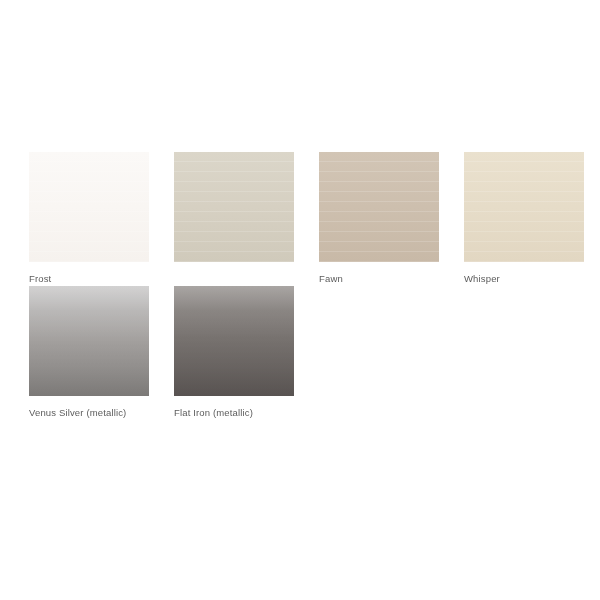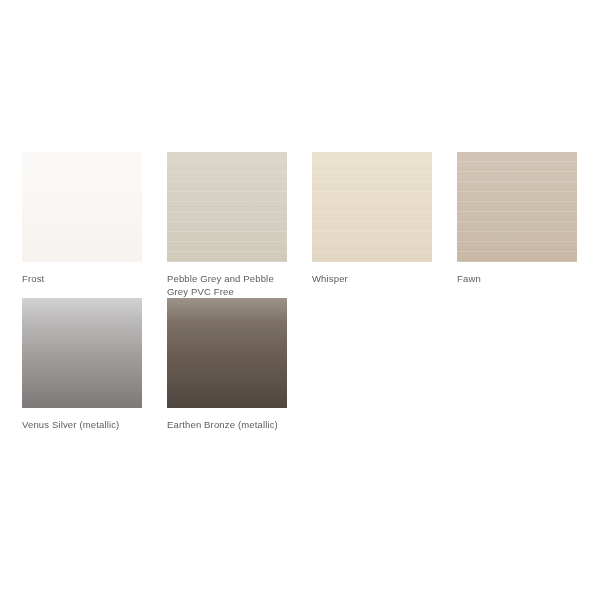--- a/index.html
+++ b/index.html
@@ -13,21 +13,21 @@
     background: #ffffff;
     font-family: "Liberation Sans", sans-serif;
     overflow: hidden;
   }
 
   #swatch-board {
     position: relative;
     width: 478px;
     height: 600px;
     box-sizing: border-box;
-    padding: 152px 0 0 0;
+    padding: 152px 0 0 7px;
   }
 
   .swatch-grid {
     display: grid;
     grid-template-columns: repeat(4, 120px);
     column-gap: 25px;
     row-gap: 0;
     margin-left: 22px;
   }
 
@@ -97,39 +97,38 @@
 <div id="swatch-board">
   <div class="swatch-grid">
 
     <div class="swatch-cell row-1">
       <span class="swatch-chip matte" title="Frost" style="background: linear-gradient(rgb(251, 249, 247) 0%, rgb(249, 246, 243) 50%, rgb(246, 242, 238) 100%);"></span>
       <span class="swatch-label" style="color: rgb(92, 92, 92);">Frost</span>
     </div>
 
     <div class="swatch-cell row-1">
       <span class="swatch-chip matte" title="Pebble Grey and Pebble Grey PVC Free" style="background: linear-gradient(rgb(219, 214, 201) 0%, rgb(214, 208, 194) 50%, rgb(208, 202, 187) 100%);"></span>
-      <span class="swatch-label" style="color: rgb(92, 92, 92);">Pebble Grey and Pebble Grey PVC Free</span>
+    </div>
+
+    <div class="swatch-cell row-1">
+      <span class="swatch-chip matte" title="Fawn" style="background: linear-gradient(rgb(210, 197, 181) 0%, rgb(205, 191, 174) 50%, rgb(200, 185, 167) 100%);"></span>
+      <span class="swatch-label" style="color: rgb(92, 92, 92);">Fawn</span>
     </div>
 
     <div class="swatch-cell row-1">
       <span class="swatch-chip matte" title="Whisper" style="background: linear-gradient(rgb(234, 225, 206) 0%, rgb(230, 220, 200) 50%, rgb(226, 215, 194) 100%);"></span>
       <span class="swatch-label" style="color: rgb(92, 92, 92);">Whisper</span>
     </div>
 
-    <div class="swatch-cell row-1">
-      <span class="swatch-chip matte" title="Fawn" style="background: linear-gradient(rgb(210, 197, 181) 0%, rgb(205, 191, 174) 50%, rgb(200, 185, 167) 100%);"></span>
-      <span class="swatch-label" style="color: rgb(92, 92, 92);">Fawn</span>
-    </div>
-
     <div class="swatch-cell row-2">
       <span class="swatch-chip metallic" title="Venus Silver (metallic)" style="background: linear-gradient(rgb(195, 194, 194) 0%, rgb(163, 160, 158) 50%, rgb(142, 139, 137) 100%);"></span>
       <span class="swatch-label" style="color: rgb(92, 92, 92);">Venus Silver (metallic)</span>
     </div>
 
+    <div class="swatch-cell row-2">
+      <span class="swatch-chip metallic" title="Flat Iron (metallic)" style="background: linear-gradient(rgb(139, 134, 131) 0%, rgb(118, 113, 110) 50%, rgb(101, 95, 93) 100%);"></span>
+      <span class="swatch-label" style="color: rgb(92, 92, 92);">Flat Iron (metallic)</span>
+    </div>
 
 
-    <div class="swatch-cell row-2">
-      <span class="swatch-chip metallic" title="Earthen Bronze (metallic)" style="background: linear-gradient(rgb(122, 109, 97) 0%, rgb(107, 95, 84) 50%, rgb(91, 80, 73) 100%);"></span>
-      <span class="swatch-label" style="color: rgb(92, 92, 92);">Earthen Bronze (metallic)</span>
-    </div>
 
   </div>
 </div>
 
 </body></html>

